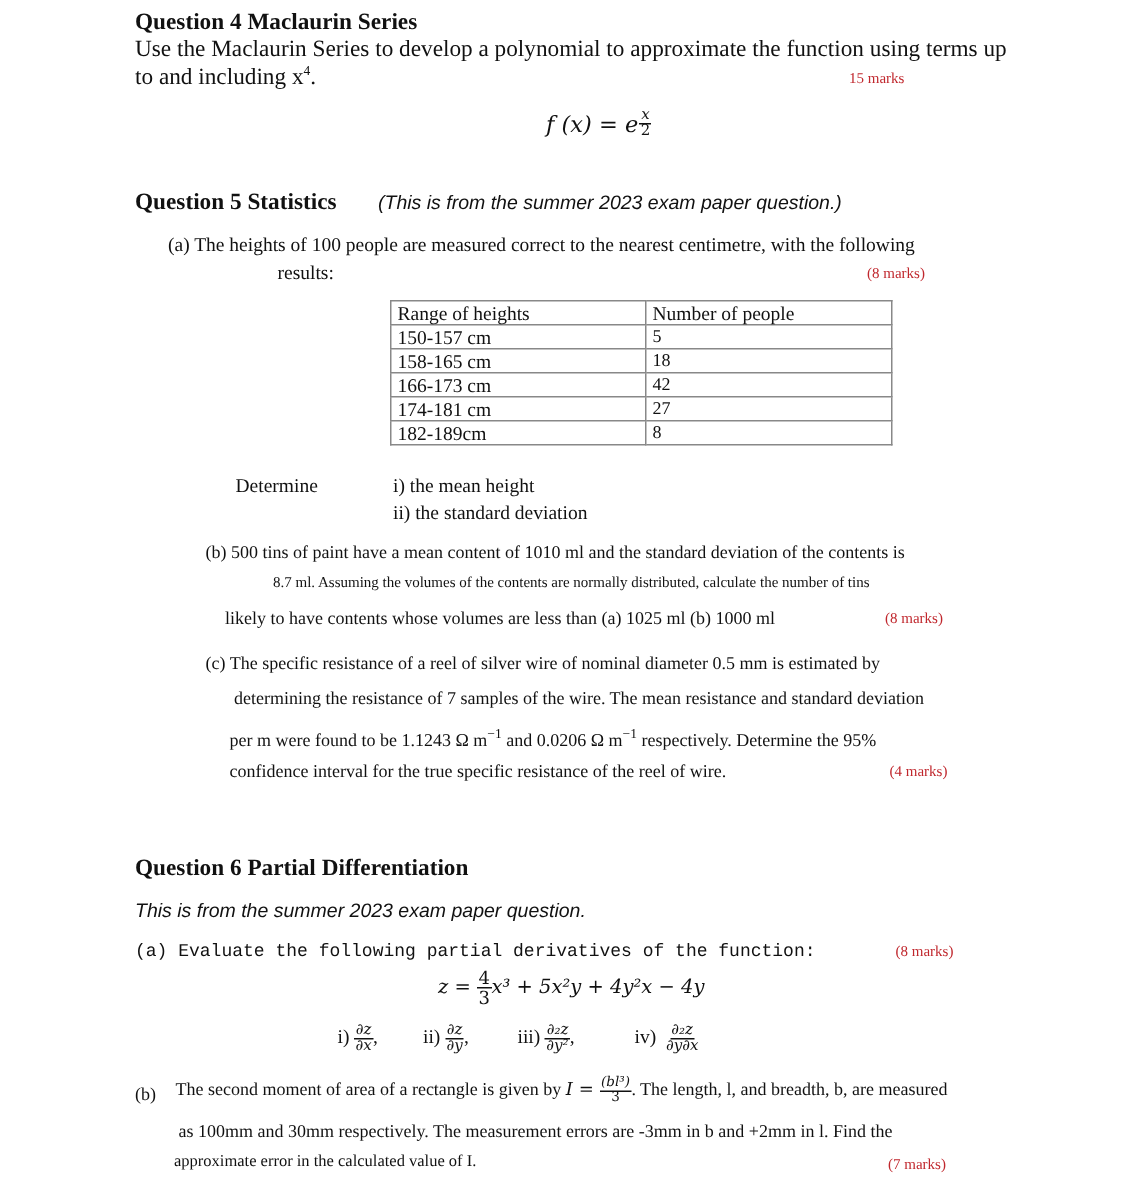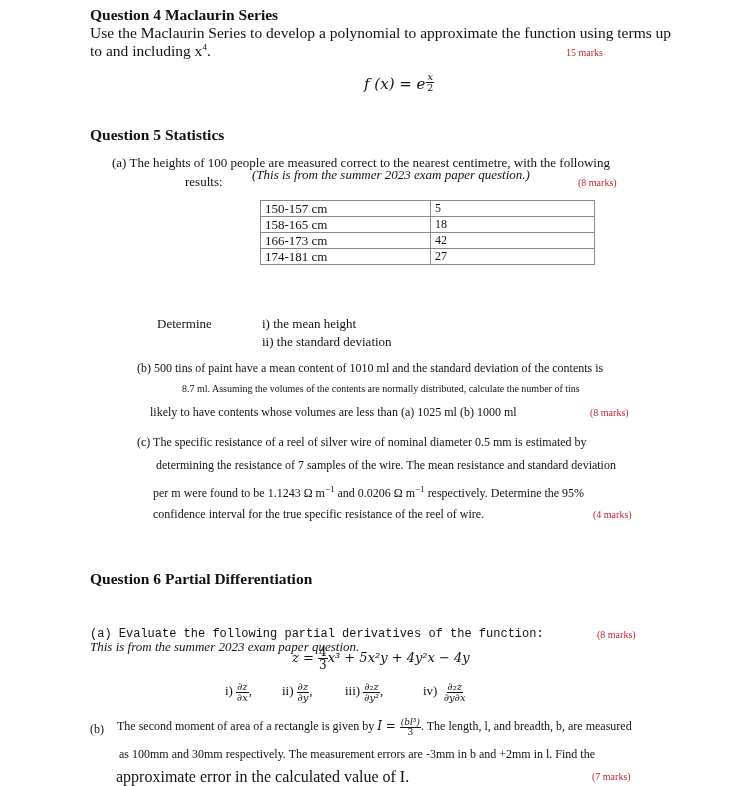--- a/index.html
+++ b/index.html
@@ -3,21 +3,21 @@
   <meta charset="utf-8">
   <style>
     html, body { margin: 0; padding: 0; background: #ffffff; }
     body { width: 749px; height: 786px; position: relative; overflow: hidden;
            font-family: "Liberation Serif", "DejaVu Serif", serif; color: #111; }
     .abs { position: absolute; white-space: nowrap; }
     .h { font-weight: bold; font-size: 15.5px; }
     .body { font-size: 15.5px; }
     .sm { font-size: 13px; }
     .marks { font-size: 10px; color: #c0272d; }
-    .ital { font-family: Liberation Serif, serif; font-style: italic; font-size: 13px; margin-top: 40px; }
+    .ital { font-family: Liberation Sans, sans-serif; font-style: italic; font-size: 13px; }
     .math { font-family: "DejaVu Serif", serif; font-style: italic; font-size: 14px; }
     .frac { display: inline-flex; flex-direction: column; align-items: center; vertical-align: middle; line-height: 1; }
     .frac .num { border-bottom: 1px solid #111; padding: 0 1px; }
     table.hts { position: absolute; left: 260px; top: 200px; border-collapse: collapse; font-size: 13px; }
     table.hts td { border: 1px solid #888; padding: 0 4px; height: 15px; line-height: 15px; }
     table.hts td.c1 { width: 161px; }
     table.hts td.c2 { width: 155px; font-size: 12px; }
     table.hts td.hd2 { font-size: 13px; }
     sup { font-size: 9px; }
   </style>
@@ -34,35 +34,43 @@
     </span></div>
 
 <div class="abs h" style="left:90px; top:126px;">Question 5 Statistics</div>
 <div class="abs ital" style="left:252px; top:127px;">(This is from the summer 2023 exam paper question.)</div>
 <div class="abs sm" style="left:112px; top:155px;">(a)  The heights of 100 people are measured correct to the nearest centimetre, with the following</div>
 <div class="abs sm" style="left:185px; top:174px;">results:</div>
 <div class="abs marks" style="left:578px; top:177px;">(8 marks)</div>
 
 <table class="hts">
   <tbody>
+      <tr>
+    <td class="c1">Range of heights</td>
+    <td class="c2 hd2">Number of people</td>
+  </tr>
   <tr>
     <td class="c1">150-157 cm</td>
     <td class="c2">5</td>
   </tr>
   <tr>
     <td class="c1">158-165 cm</td>
     <td class="c2">18</td>
   </tr>
   <tr>
     <td class="c1">166-173 cm</td>
     <td class="c2">42</td>
   </tr>
   <tr>
     <td class="c1">174-181 cm</td>
     <td class="c2">27</td>
+  </tr>
+  <tr>
+    <td class="c1">182-189cm</td>
+    <td class="c2">8</td>
   </tr>
 </tbody>
   </table>
 
 <div class="abs sm" style="left:157px; top:316px;">Determine</div>
 <div class="abs sm" style="left:262px; top:316px;">i) the mean height</div>
 <div class="abs sm" style="left:262px; top:334px;">ii) the standard deviation</div>
 
 <div class="abs sm" style="left:137px; top:361px; font-size:12px;">(b) 500 tins of paint have a mean content of 1010 ml and the standard deviation of the contents is</div>
 <div class="abs sm" style="left:150px; top:383px; font-size:10px;margin-left:32px;">8.7 ml. Assuming the volumes of the contents are normally distributed, calculate the number of tins</div>
@@ -103,14 +111,14 @@
       <span class="num">∂₂z</span>
       <span>∂y∂x</span>
     </span><span></span></div>
 
 <div class="abs sm" style="left:90px; top:722px; font-size:12px;">(b)</div>
 <div class="abs sm" style="left:117px; top:718px; font-size:12px;"><span>The second moment of area of a rectangle is given by </span><span class="math" style="font-size:12px;">I = </span><span class="frac math" style="font-size:9px;">
       <span class="num">(bl³)</span>
       <span style="font-style:normal;">3</span>
     </span><span>.  The length, l, and breadth, b, are measured</span></div>
 <div class="abs sm" style="left:119px; top:747px; font-size:12px;">as 100mm and 30mm respectively.  The measurement errors are -3mm in b and +2mm in l.  Find the</div>
-<div class="abs sm" style="left:116px; top:768px; font-size:16px;">approximate error in the calculated value of I.</div>
+<div class="abs sm" style="left:116px; top:768px; font-size:11px;">approximate error in the calculated value of I.</div>
 <div class="abs marks" style="left:592px; top:771px;">(7 marks)</div>
 
 </body></html>

